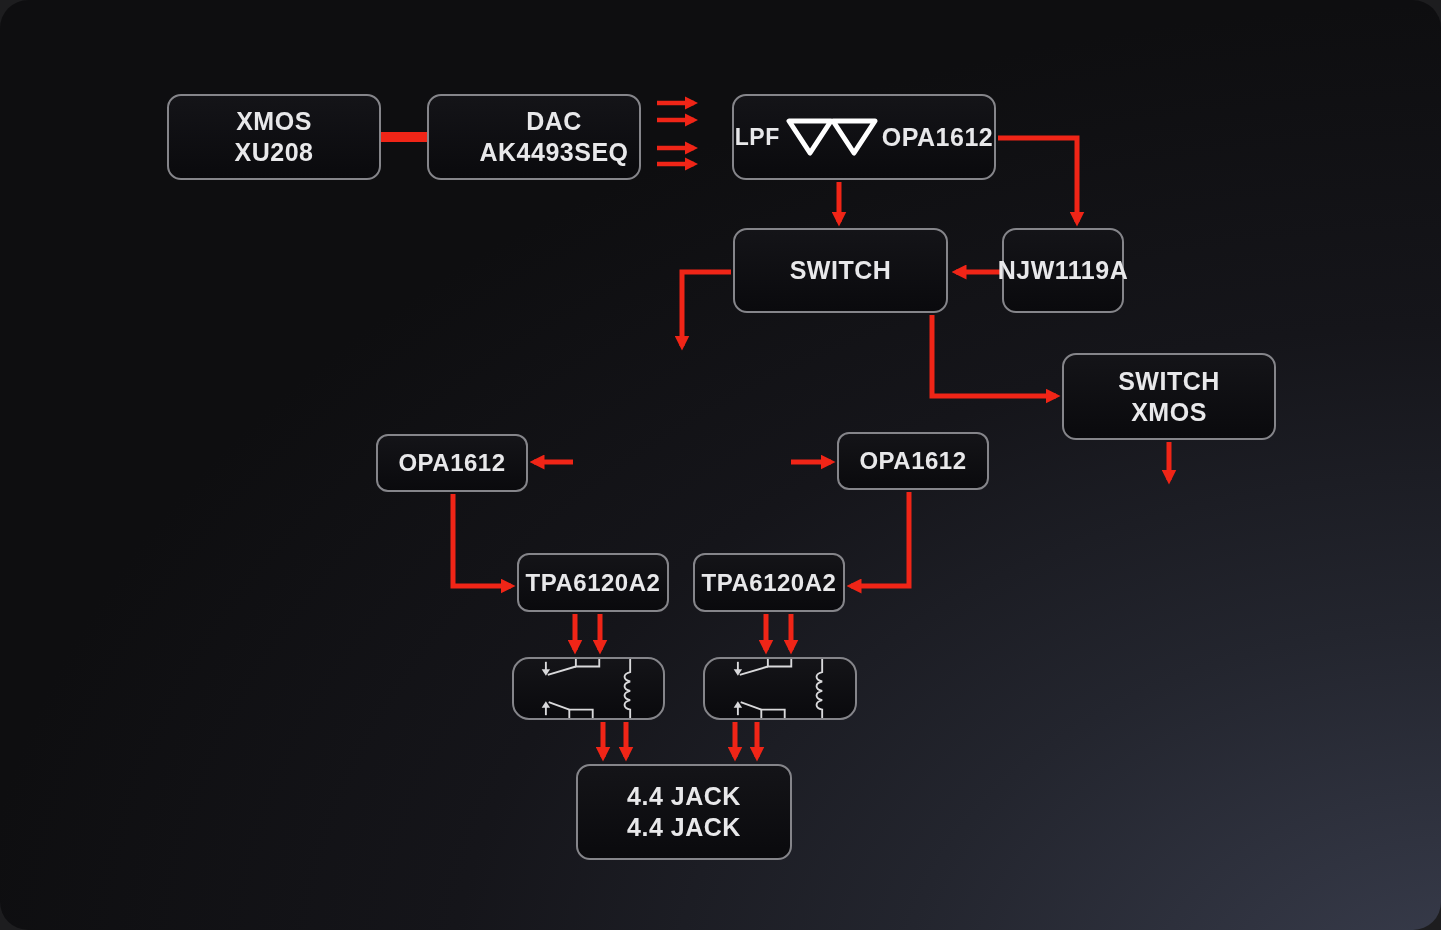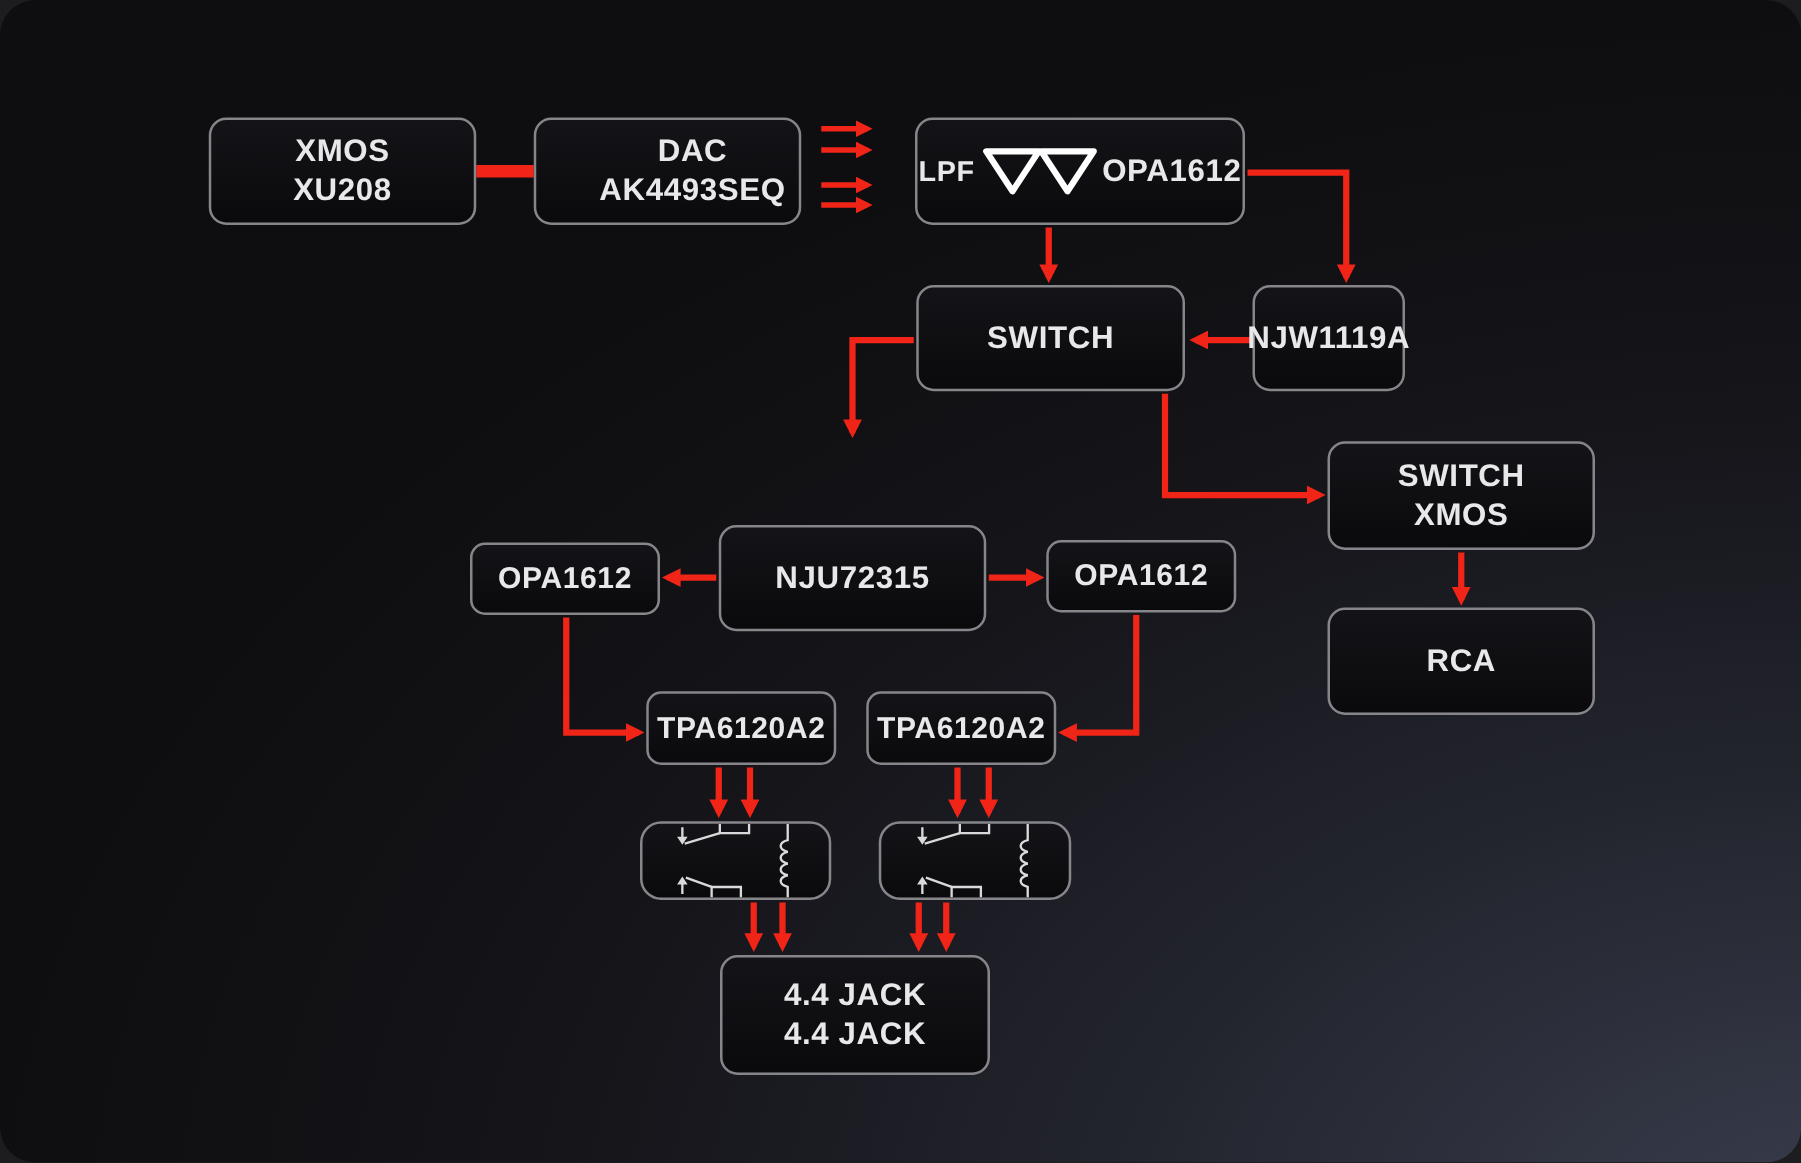--- a/index.html
+++ b/index.html
@@ -125,27 +125,21 @@
 
   <div class="node" style="left:1002px;top:228px;width:122px;height:85px;">
     <span>NJW1119A</span>
   </div>
 
   <div class="node" style="left:1062px;top:353px;width:214px;height:87px;">
     <span>SWITCH</span>
     <span>XMOS</span>
   </div>
 
-  <div class="node" style="left:1062px;top:486px;width:214px;height:86px;">
-    <span>RCA</span>
-  </div>
 
-  <div class="node" style="left:575px;top:420px;width:214px;height:85px;">
-    <span>NJU72315</span>
-  </div>
 
   <div class="node small" style="left:376px;top:434px;width:152px;height:58px;border-radius:12px;">
     <span>OPA1612</span>
   </div>
 
   <div class="node small" style="left:837px;top:432px;width:152px;height:58px;border-radius:12px;">
     <span>OPA1612</span>
   </div>
 
   <div class="node small" style="left:517px;top:553px;width:152px;height:59px;border-radius:12px;">

